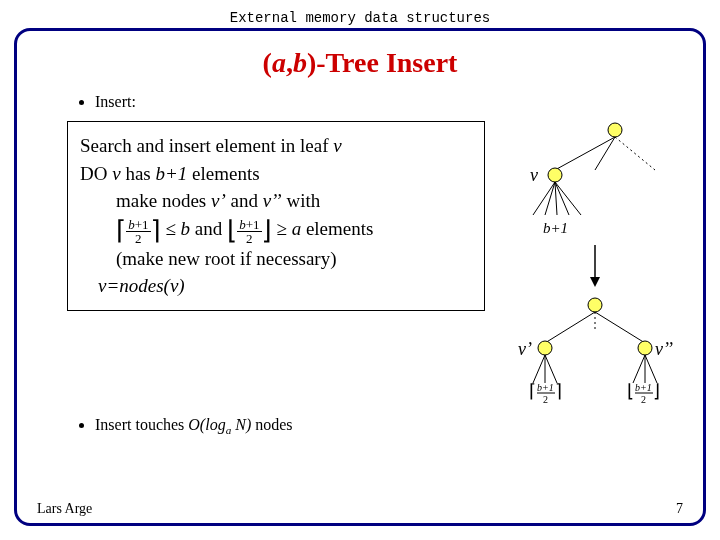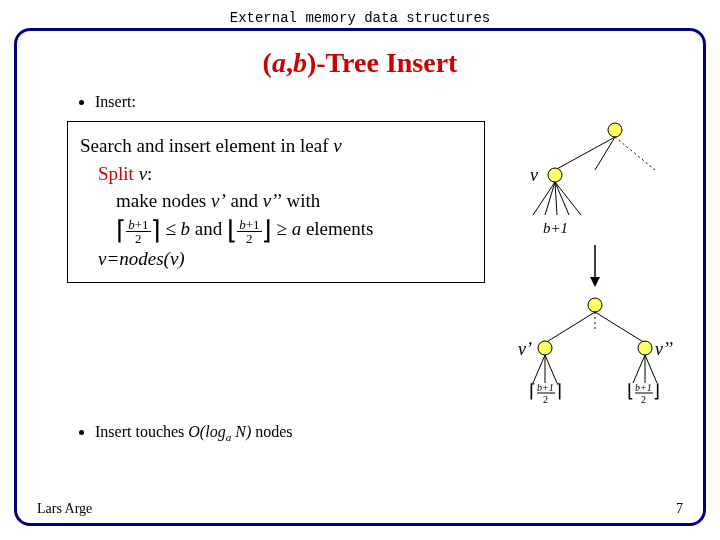--- a/index.html
+++ b/index.html
@@ -124,36 +124,37 @@
   <ul class="bullets">
     <li>Insert:</li>
   </ul>
 
   <div class="content-row">
 
     <div class="algo-box">
       <div>
         <span>Search and insert element in leaf </span><span class="ital">v</span>
       </div>
-      <div class="indent1">
-        <span class="red">Split </span><span class="ital">v</span><span>:</span>
+      <div>
+        <span>DO </span><span class="ital">v</span><span> has </span><span class="ital">b+1</span><span> elements</span>
       </div>
       <div class="indent2">
         <span>make nodes </span><span class="ital">v’</span><span> and </span><span class="ital">v’’</span><span> with</span>
       </div>
       <div class="indent2">
         <span class="math-frac-wrap">
           <span class="ceil-l"></span><span class="math-frac"><span class="num"><i>b</i>+1</span><span class="den">2</span></span><span class="ceil-r"></span>
         </span>
         <span> ≤ <span class="ital">b</span></span><span> and </span>
         <span class="math-frac-wrap">
           <span class="floor-l"></span><span class="math-frac"><span class="num"><i>b</i>+1</span><span class="den">2</span></span><span class="floor-r"></span>
         </span>
         <span> ≥ <span class="ital">a</span></span><span> elements</span>
       </div>
+      <div class="indent2">(make new root if necessary)</div>
       <div class="indent1 ital">v=nodes(v)</div>
     </div>
 
     <div class="diagram">
       <svg width="180" height="290">
 
         <circle cx="120" cy="15" r="7" fill="#ffff66" stroke="black"></circle>
 
         <line x1="120" y1="22" x2="60" y2="55" stroke="black"></line>
         <line x1="120" y1="22" x2="100" y2="55" stroke="black"></line>
@@ -197,21 +198,21 @@
 
         <text x="132" y="282" font-size="18">⌊</text>
         <text x="140" y="276" font-size="10" font-style="italic">b+1</text>
         <line x1="140" y1="278" x2="158" y2="278" stroke="black"></line>
         <text x="146" y="288" font-size="10">2</text>
         <text x="158" y="282" font-size="18">⌋</text>
       </svg>
     </div>
   </div>
 
-  <ul class="bullets" style="margin-top:14px">
+  <ul class="bullets" style="margin-top:7px">
     <li>
       <span>Insert touches </span>
       <span style="font-style:italic;"><span>O(log</span><sub style="font-size:0.7em;">a</sub><span> N)</span></span>
       <span> nodes</span>
     </li>
   </ul>
 
   <div class="footer-left">Lars Arge</div>
   <div class="footer-right">7</div>
 </div>

